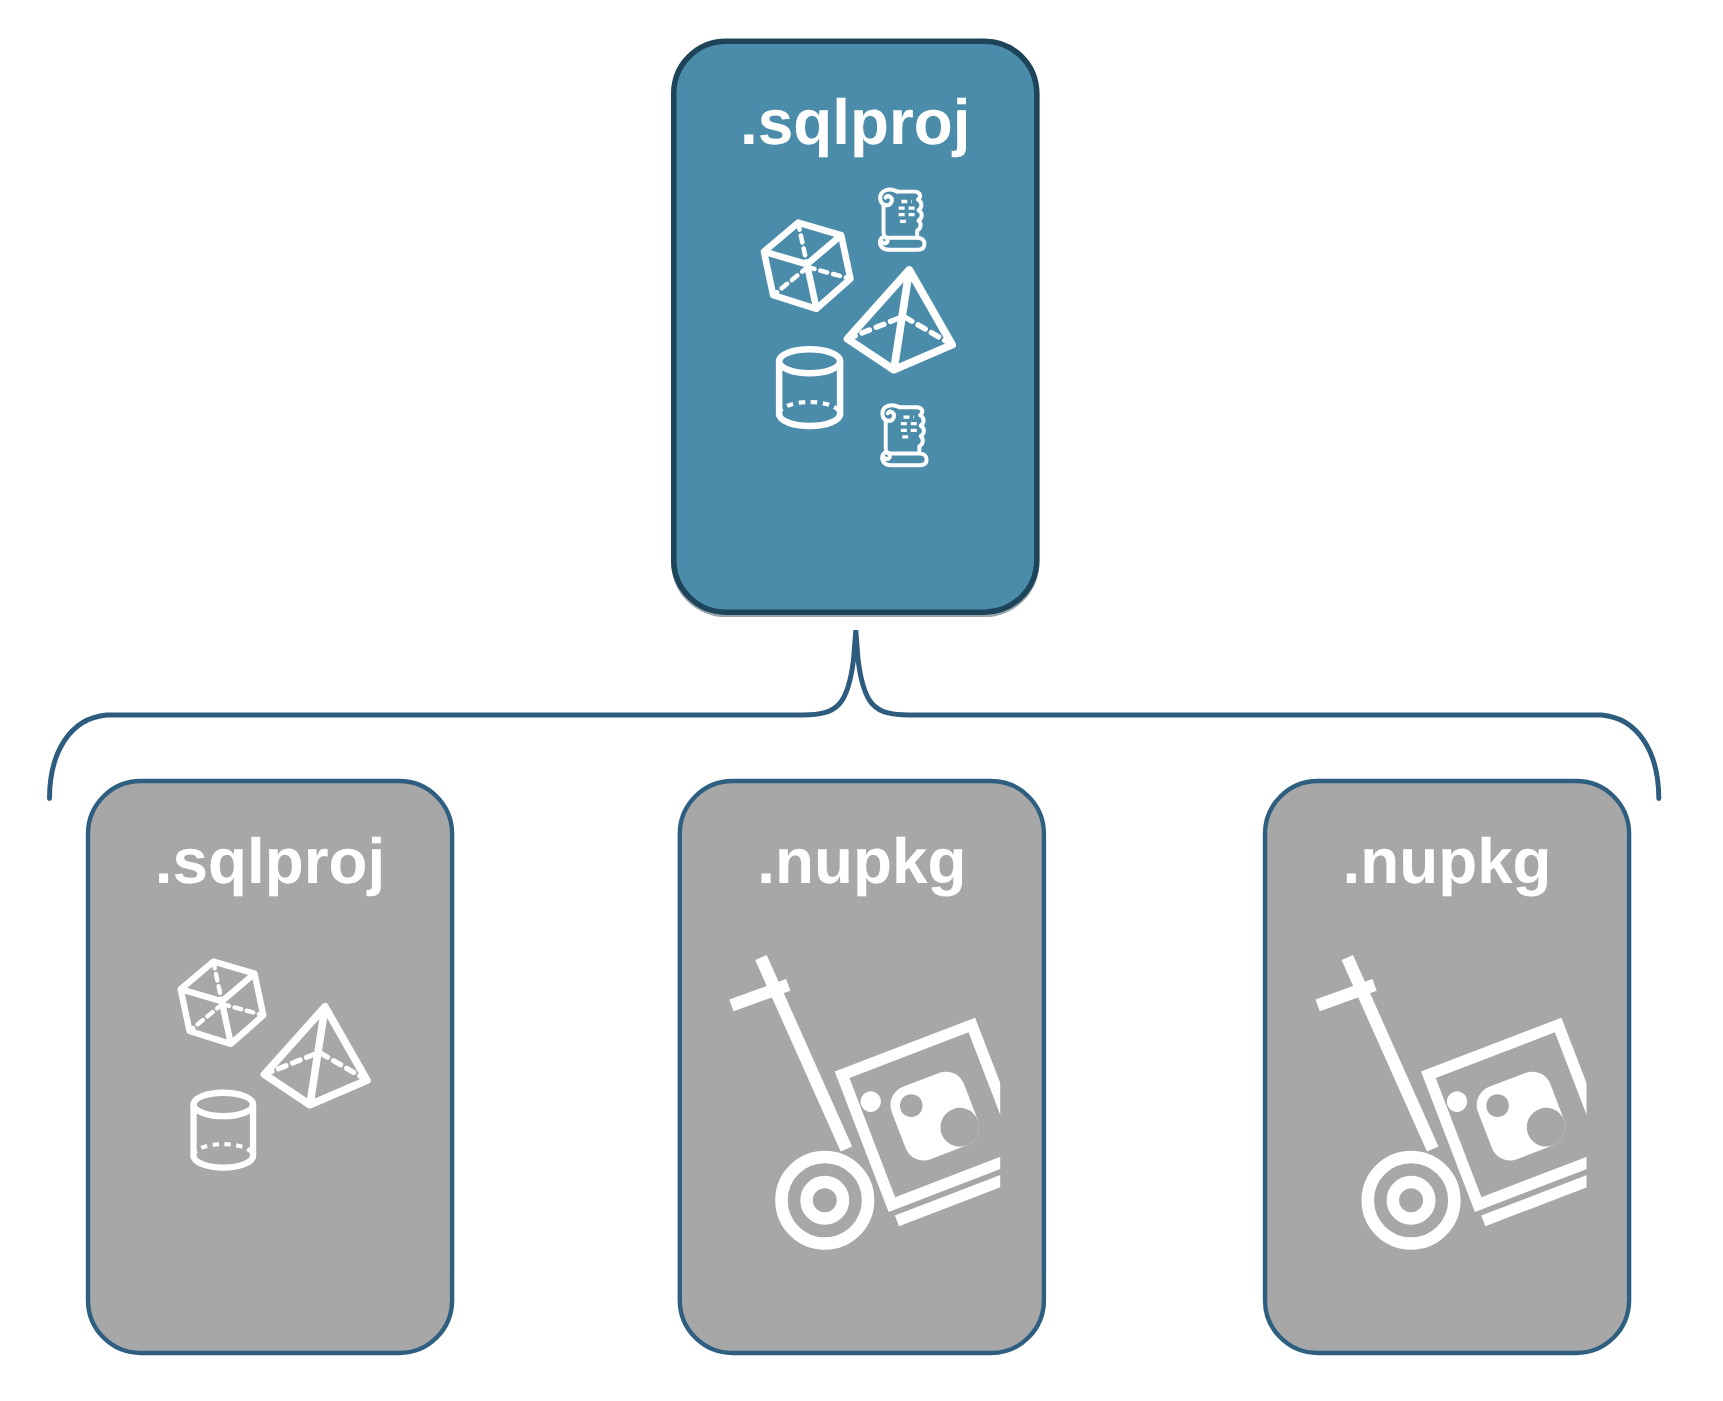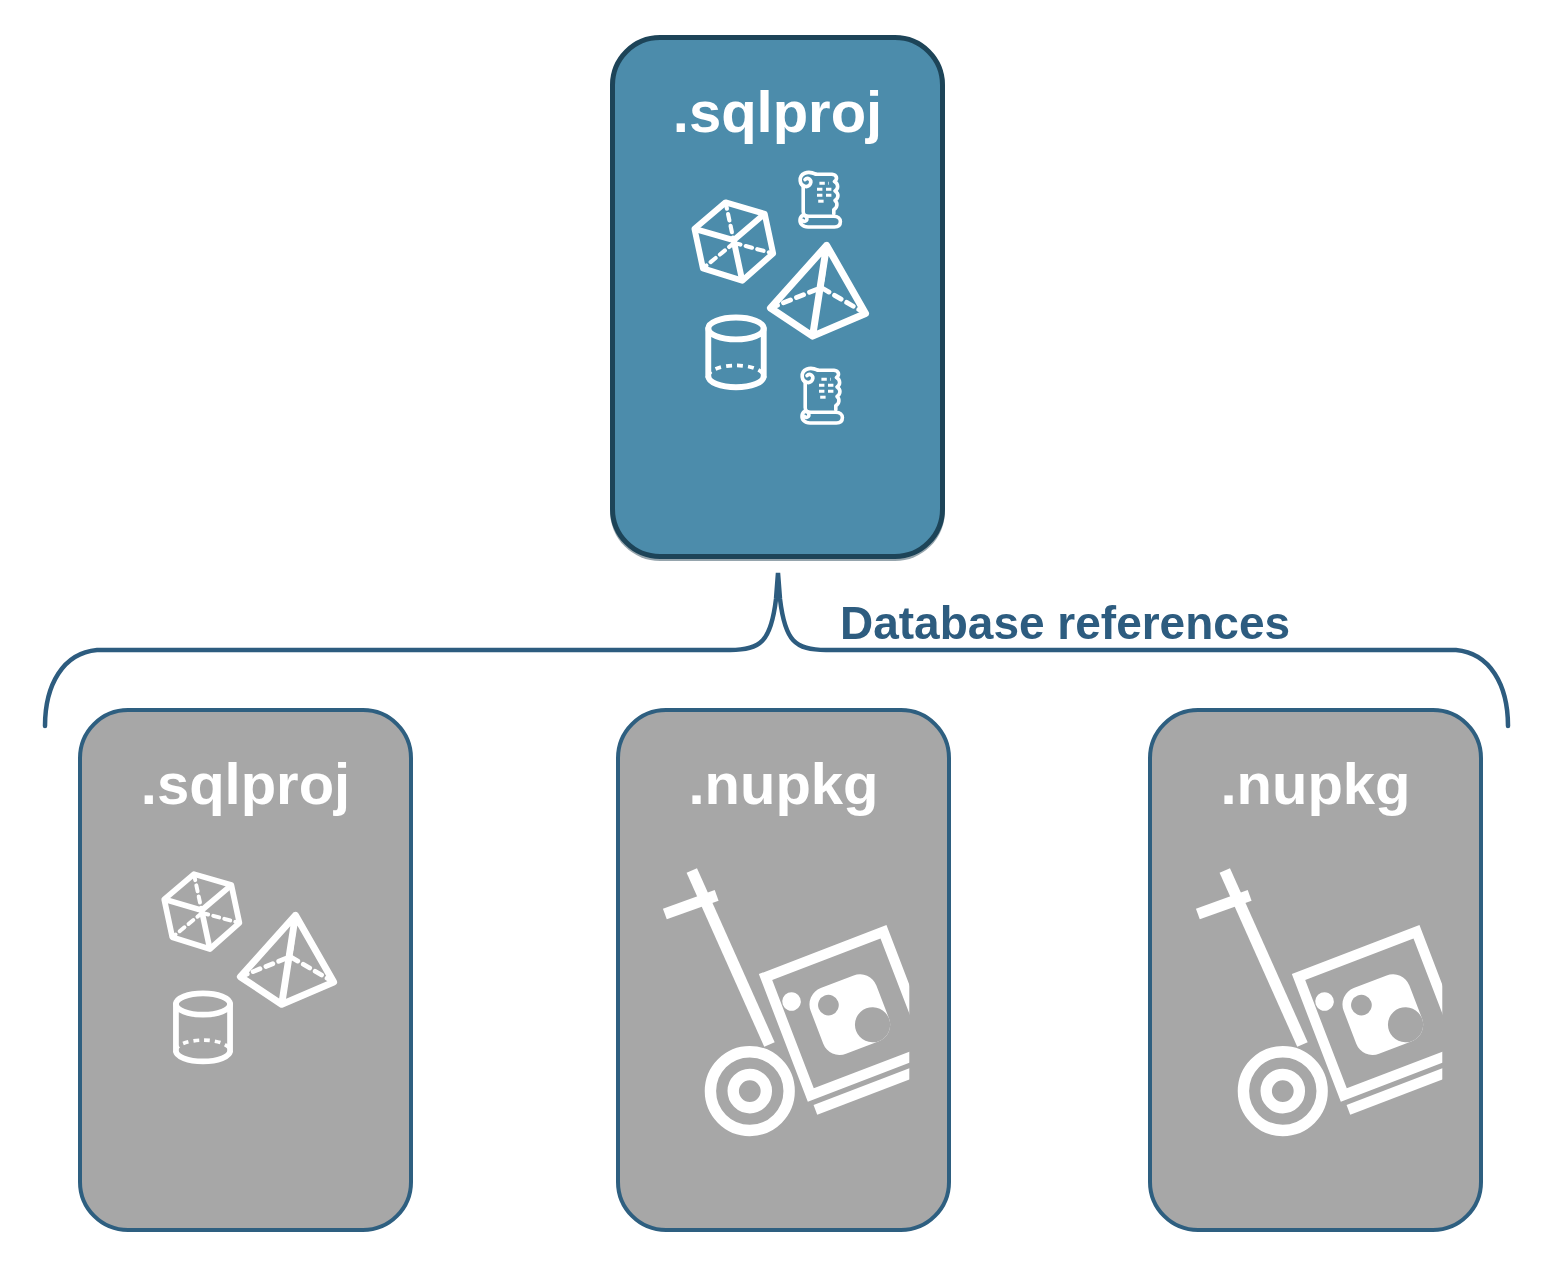--- a/index.html
+++ b/index.html
@@ -142,21 +142,20 @@
     <use href="#sym-scroll" x="102" y="2" width="60" height="64"></use>
     <use href="#sym-pyramid" x="76" y="74" width="108" height="108"></use>
     <use href="#sym-cylinder" x="6" y="144" width="84" height="84"></use>
     <use href="#sym-scroll" x="104" y="198" width="60" height="64"></use>
   </svg>
 
   <svg class="brace-svg" width="1500" height="190" viewBox="0 0 1500 190">
     <path d="M15 171 C15 130 33 98 67 95 L700 95 C731 95 741 86 746 44 L748 18 L750 44 C755 86 765 95 796 95 L1426 95 C1460 98 1478 130 1478 171" fill="none" stroke="#2d5c7f" stroke-width="4.5" stroke-linecap="round"></path>
   </svg>
 
-  <div class="edge-label">Database references</div>
 
   <div class="node node-child node-child-1">
     <div class="node-title">.sqlproj</div>
   </div>
   <svg class="icon-cluster cluster-child" width="200" height="220" viewBox="0 0 200 220">
     <use href="#sym-cube" x="6" y="8" width="88" height="88"></use>
     <use href="#sym-pyramid" x="82" y="50" width="106" height="106"></use>
     <use href="#sym-cylinder" x="10" y="126" width="82" height="82"></use>
   </svg>
 

